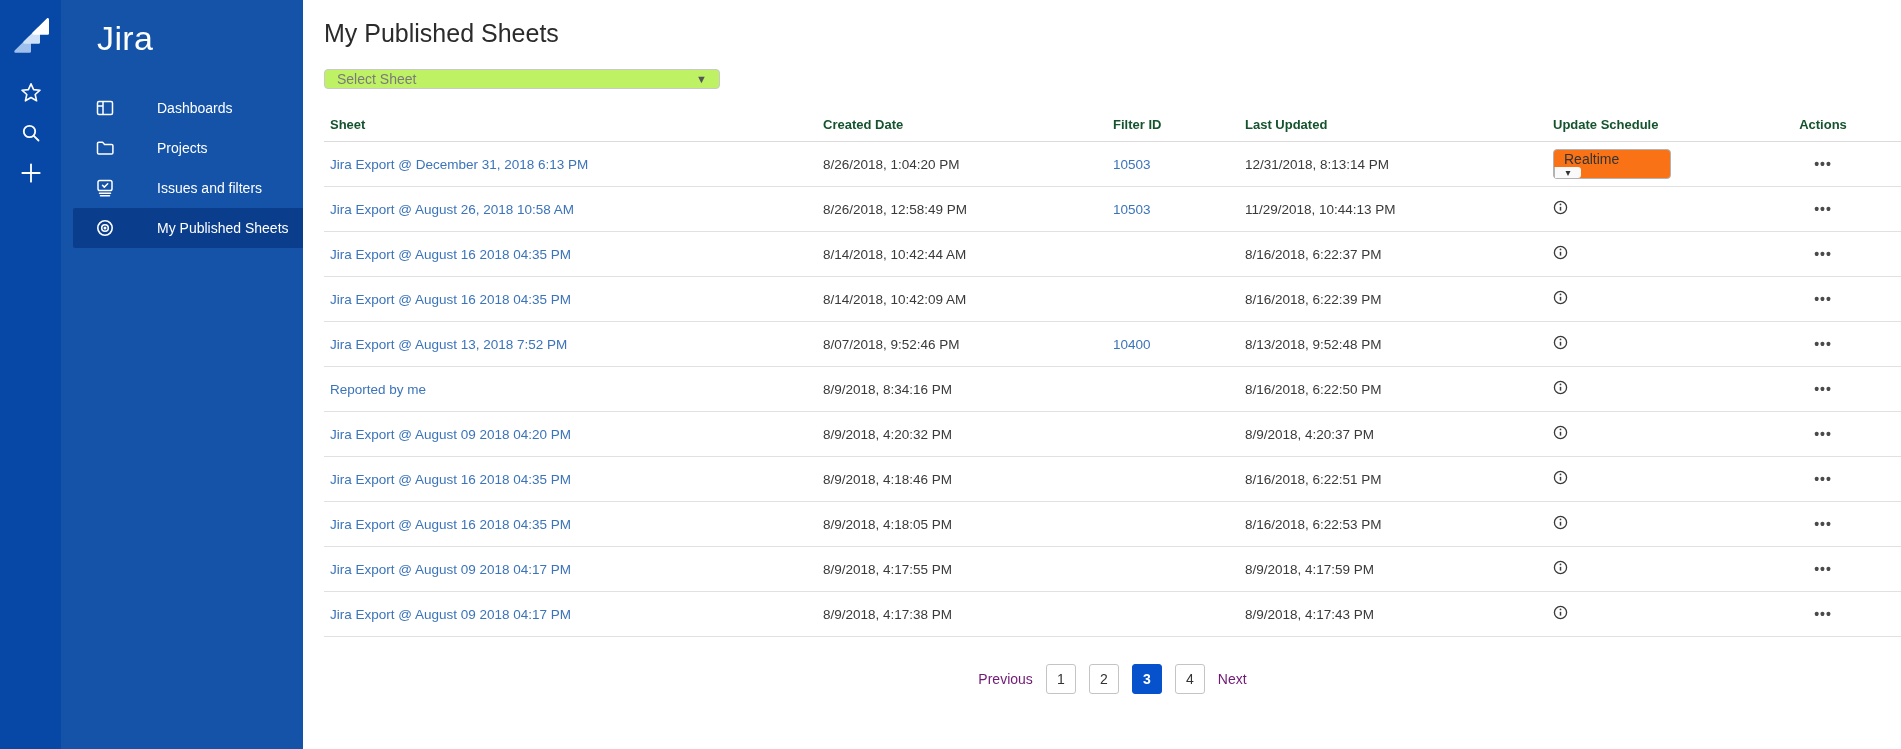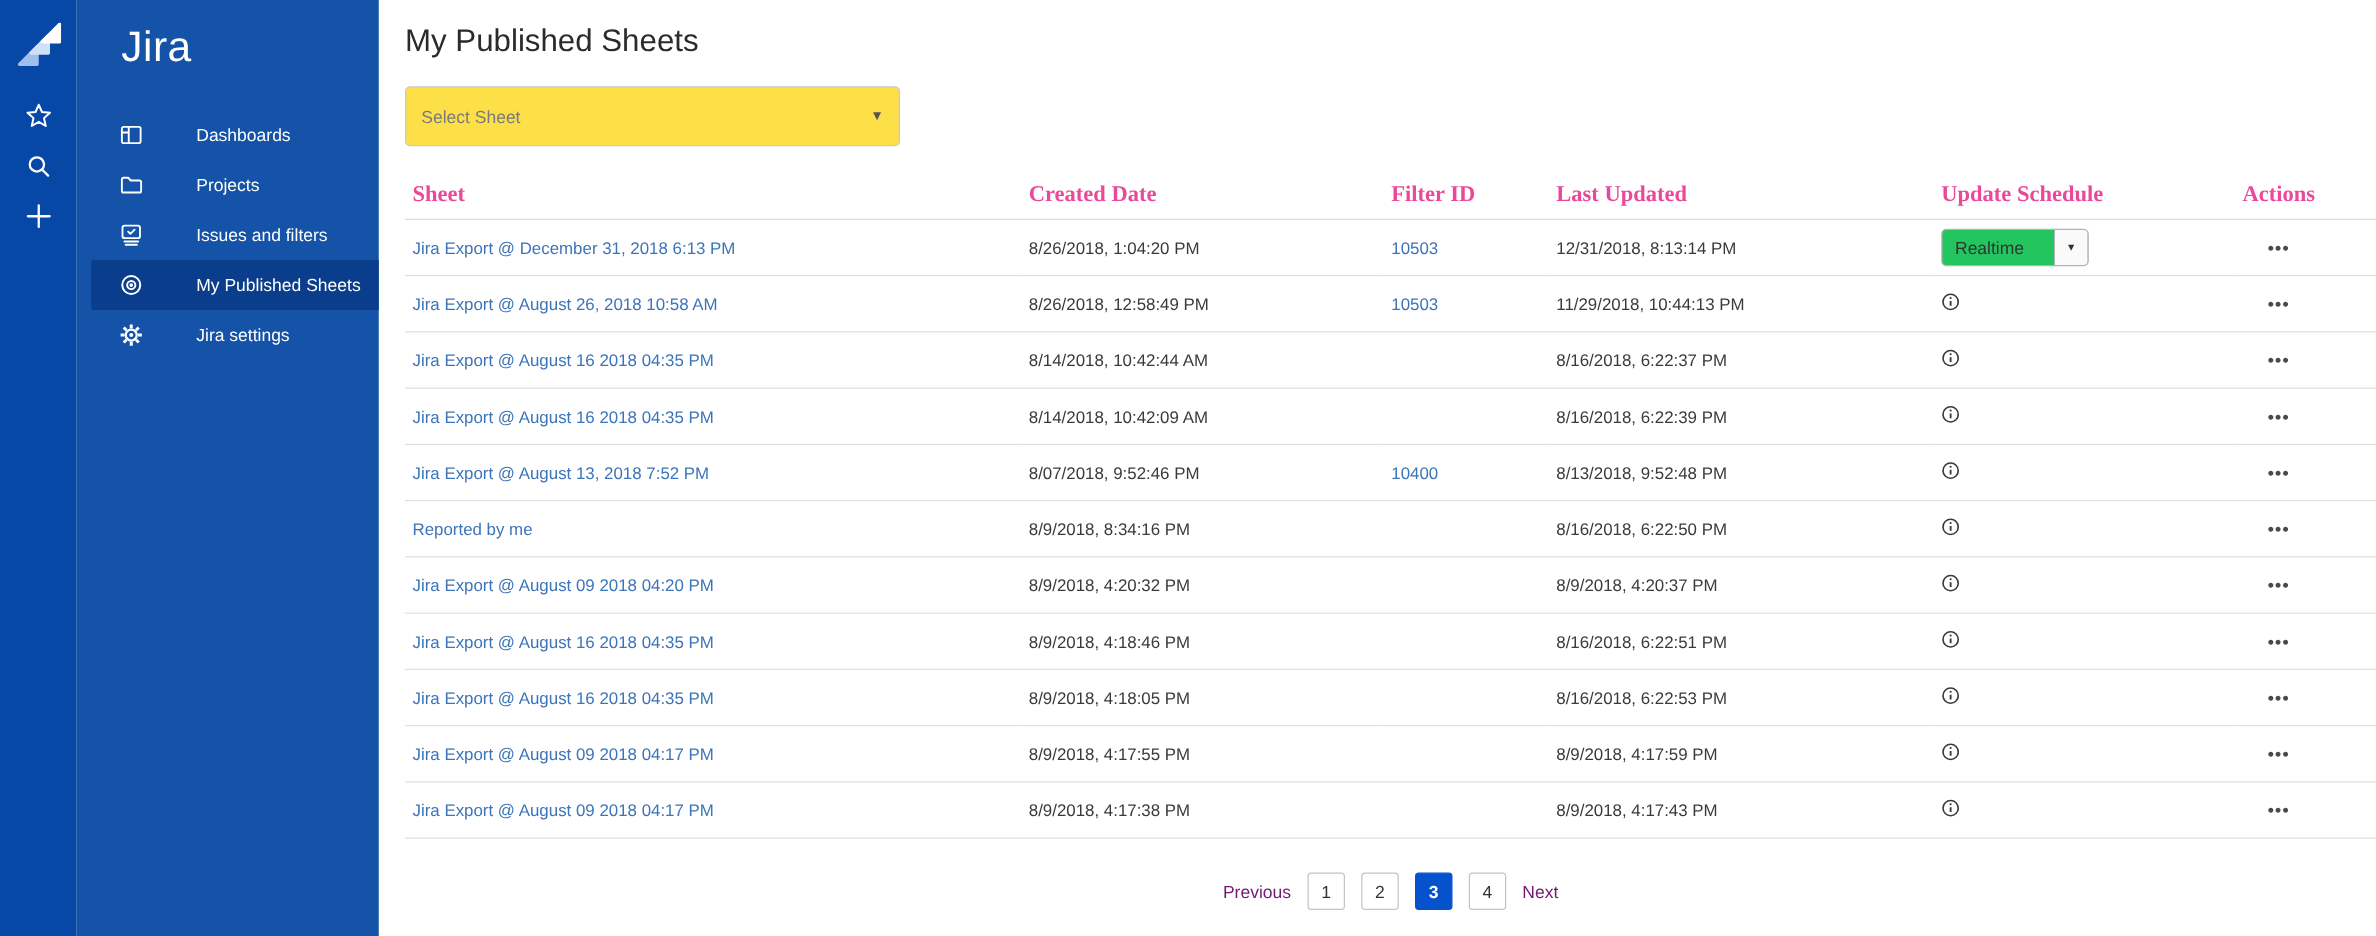--- a/index.html
+++ b/index.html
@@ -35,42 +35,42 @@
     display:flex; align-items:center; justify-content:center; }
   .nav-item.selected {
     background:#0A3D8C; margin-left:12px; padding-left:22px; border-radius:2px 0 0 2px;
   }
   
   .main { flex:1; padding-left:21px; }
   h1.page-title {
     margin:18px 0 0 0; font-size:25px; line-height:30px; font-weight:500; color:#2B2B2B;
   }
   .sheet-select {
-    margin-top:21px; width:396px; height:48px;
-    background:#fde047; border:1px solid #C9C9C9; border-radius:4px;
+    margin-top:21px; width:396px; height:20px;
+    background:#bef264; border:1px solid #C9C9C9; border-radius:4px;
     display:flex; align-items:center; justify-content:space-between;
     padding:0 12px; font-size:14px; color:#7A7A7A; cursor:pointer;
   }
   .sheet-select .caret { color:#555; font-size:11px; }
   
   table { border-collapse:collapse; table-layout:fixed; width:1577px; margin-top:28px; }
   th {
-    font-size:18px; font-weight:bold; color:#ec4899; text-align:left;
-    padding:0 0 9px 6px; border-bottom:1px solid #DBDBDB;font-family:Liberation Serif, serif;
+    font-size:13px; font-weight:bold; color:#14532d; text-align:left;
+    padding:0 0 9px 6px; border-bottom:1px solid #DBDBDB;
   }
   td {
     height:45px; border-bottom:1px solid #E1E1E1;
     padding-left:6px; font-size:13.5px; color:#3A3A3A; vertical-align:middle;
   }
   th.col-actions, td.col-actions { text-align:center; padding-right:48px; }
   a.tbl-link { color:#3C74B9; text-decoration:none; cursor:pointer; }
   
   .mini-select {
-    display:inline-flex; width:118px; height:30px; background:#22c55e;
-    border:1px solid #B3B3B3; border-radius:4px; align-items:stretch; cursor:pointer;
+    display:inline-flex; width:118px; height:30px; background:#f97316;
+    border:1px solid #B3B3B3; border-radius:4px; align-items:stretch; cursor:pointer;flex-direction:column;
   }
   .mini-select .val { flex:1; display:flex; align-items:center; padding-left:10px;
     font-size:14px; color:#333; }
   .mini-select .arrow-box {
     width:27px; border-left:1px solid #B3B3B3; background:#FAFAFA;
     display:flex; align-items:center; justify-content:center;
     color:#333; font-size:10px; border-radius:0 3px 3px 0;
   }
   .info-btn { background:none; border:none; padding:0; margin:0; cursor:pointer;
     display:inline-flex; align-items:center; }
@@ -157,39 +157,20 @@
       <div class="nav-item selected">
         <span class="nicon">
           <svg width="20" height="20" viewBox="0 0 20 20" fill="none" stroke="#fff" stroke-width="1.6">
             <circle cx="10" cy="10" r="7.2"></circle>
             <circle cx="10" cy="10" r="3.3"></circle>
             <circle cx="10" cy="10" r="0.7" fill="#fff"></circle>
           </svg>
         </span>
         <span>My Published Sheets</span>
       </div>
-      <div class="nav-item">
-        <span class="nicon">
-          <svg width="20" height="20" viewBox="0 0 20 20" fill="none">
-            <g stroke="#fff" stroke-width="2.4">
-              <line x1="10" y1="1.5" x2="10" y2="4.7"></line>
-              <line x1="10" y1="15.3" x2="10" y2="18.5"></line>
-              <line x1="1.5" y1="10" x2="4.7" y2="10"></line>
-              <line x1="15.3" y1="10" x2="18.5" y2="10"></line>
-              <line x1="4" y1="4" x2="6.2" y2="6.2"></line>
-              <line x1="13.8" y1="13.8" x2="16" y2="16"></line>
-              <line x1="16" y1="4" x2="13.8" y2="6.2"></line>
-              <line x1="6.2" y1="13.8" x2="4" y2="16"></line>
-            </g>
-            <circle cx="10" cy="10" r="4.4" stroke="#fff" stroke-width="1.8"></circle>
-            <circle cx="10" cy="10" r="1.6" fill="#fff"></circle>
-          </svg>
-        </span>
-        <span>Jira settings</span>
-      </div>
     </nav>
 </div>
 
 <div class="main">
   <h1 class="page-title">My Published Sheets</h1>
 
   <div class="sheet-select">
     <span>Select Sheet</span>
     <span class="caret">▼</span>
   </div>

